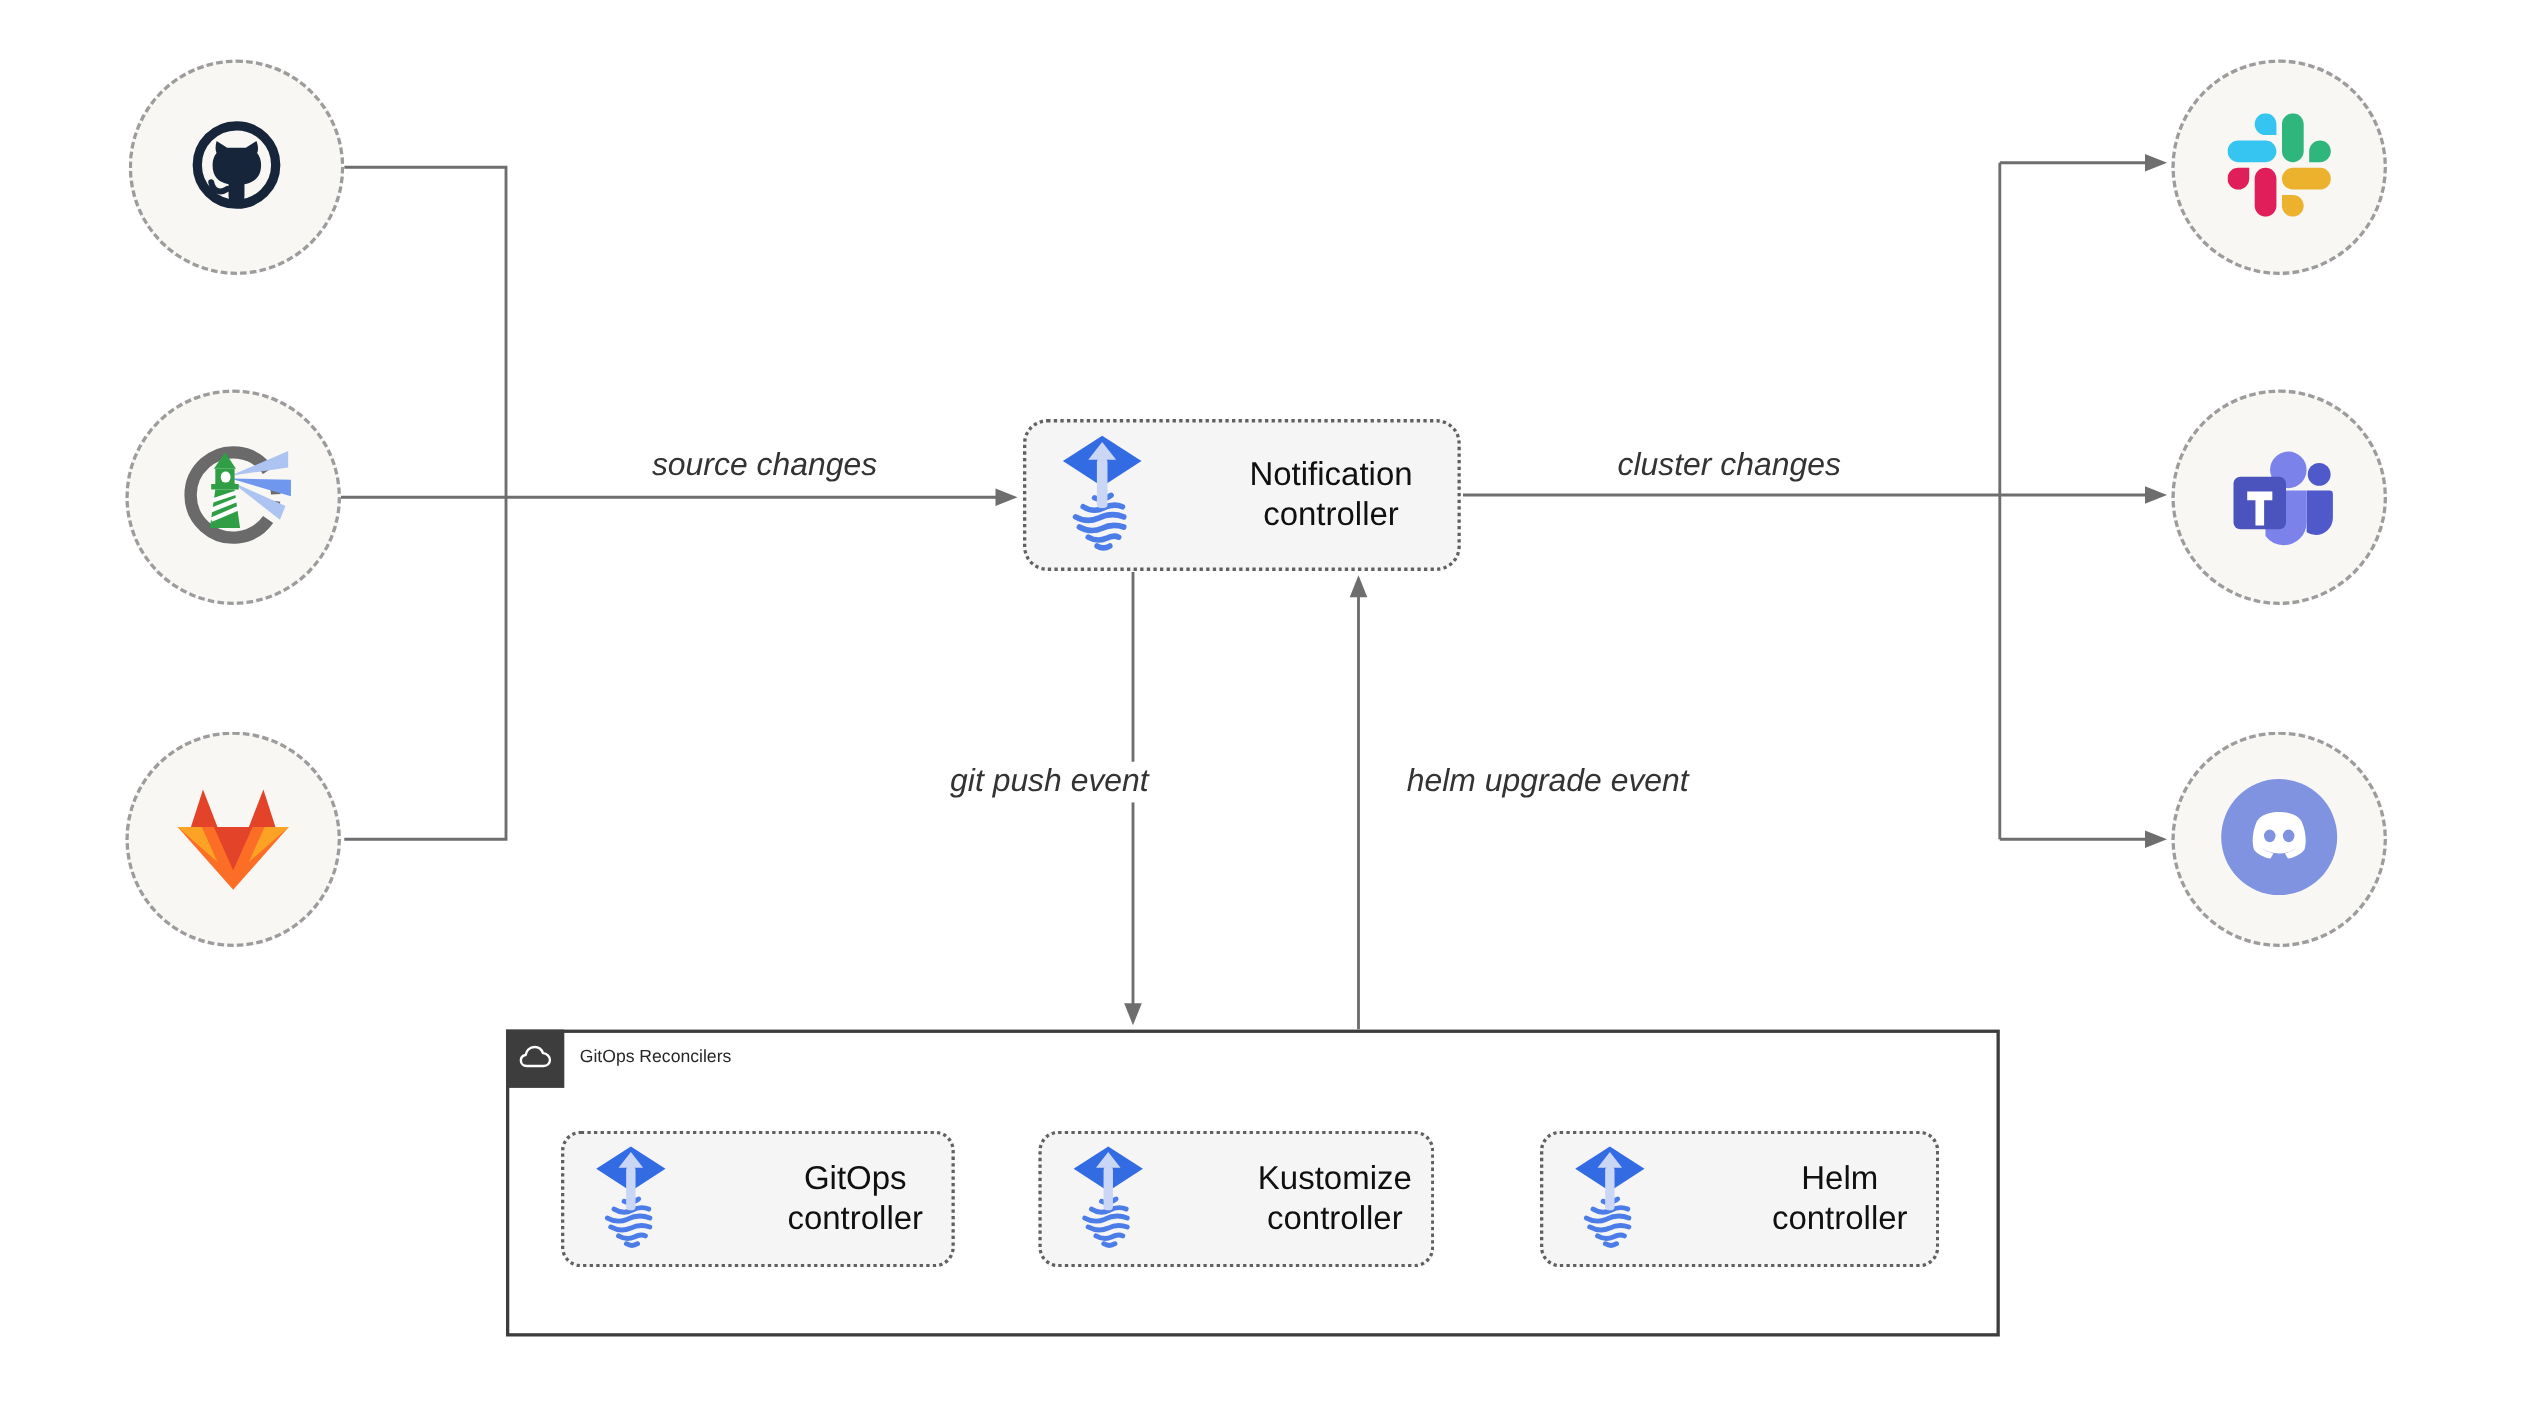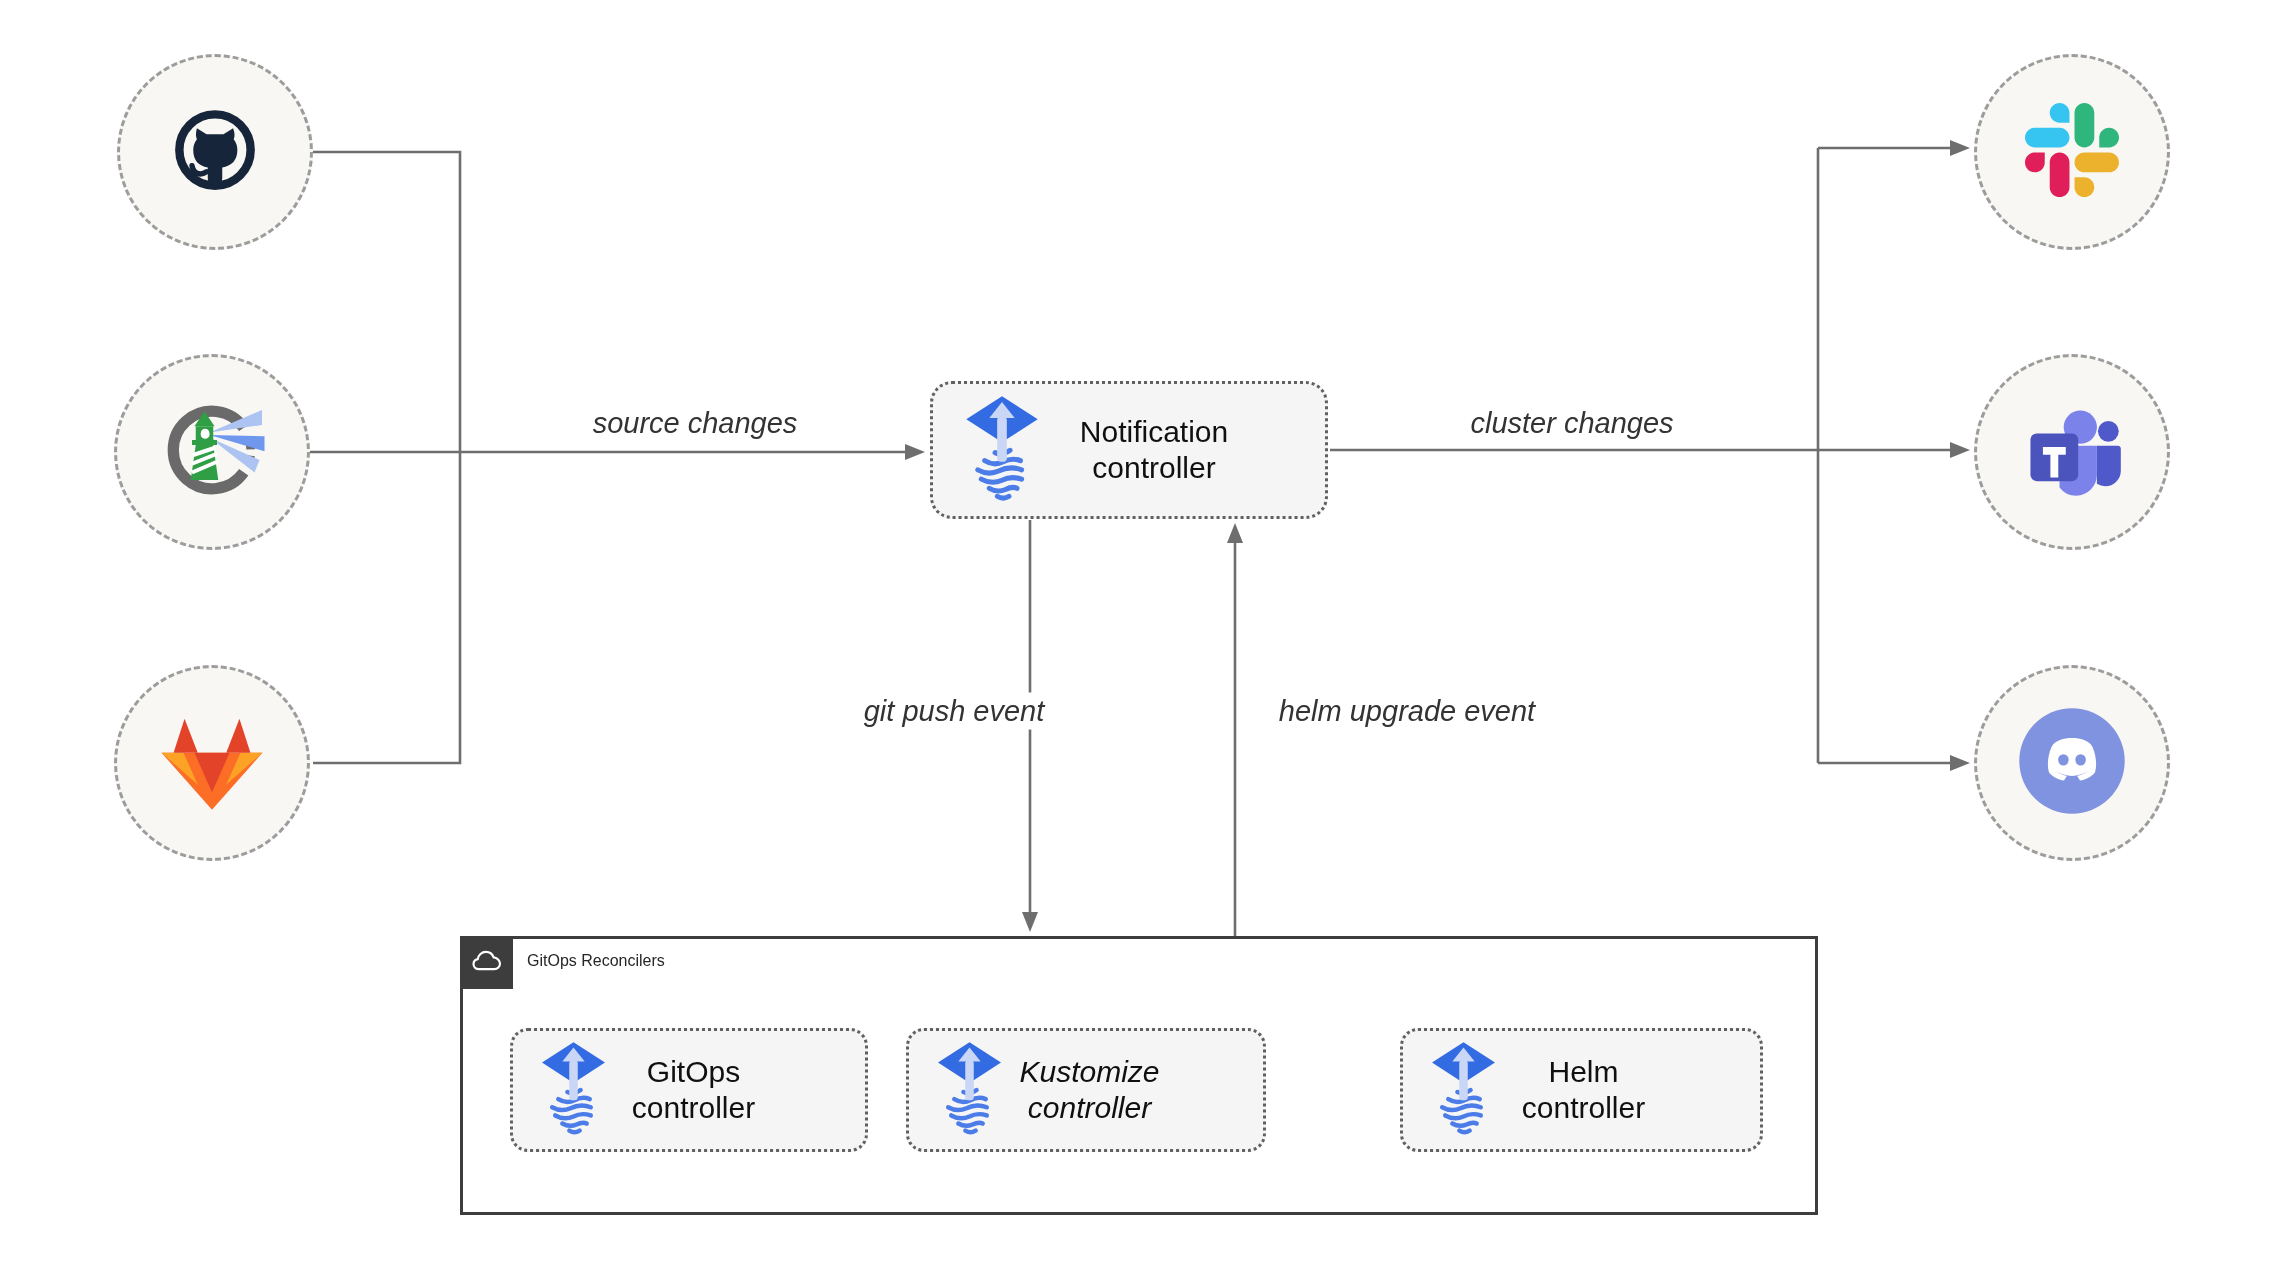--- a/index.html
+++ b/index.html
@@ -9,29 +9,29 @@
 
   
   .endpoint{position:absolute;width:196px;height:196px;border-radius:50%;
             border:3px dashed #9c9c9c;background:#f8f7f4;box-sizing:border-box;
             display:flex;align-items:center;justify-content:center;z-index:2;}
 
   
   .ctrl{position:absolute;background:#f5f5f5;border:3px dotted #606060;border-radius:18px;
         box-sizing:border-box;display:flex;align-items:center;z-index:2;}
   .ctrl .flux{flex:0 0 auto;}
-  .ctrl .lbl-wrap{flex:1 1 auto;display:flex;align-items:center;justify-content:flex-start;}
+  .ctrl .lbl-wrap{flex:1 1 auto;display:flex;align-items:center;justify-content:flex-end;}
   .ctrl .lbl{font-size:30px;line-height:1.2;color:#101010;text-align:center;}
 
   #notification-box{left:930px;top:381px;width:398px;height:138px;border-radius:22px;}
   #notification-box .flux{margin-left:32px;}
   #notification-box .lbl{max-width:230px;}
 
   #source-box{left:510px;top:1028px;width:358px;height:124px;}
-  #kustomize-box{left:906px;top:1028px;width:360px;height:124px;font-style:italic;}
+  #kustomize-box{left:944px;top:1028px;width:360px;height:124px;}
   #helm-box{left:1400px;top:1028px;width:363px;height:124px;}
   #source-box .flux,#kustomize-box .flux,#helm-box .flux{margin-left:28px;}
   #source-box .lbl,#kustomize-box .lbl,#helm-box .lbl{max-width:175px;}
 
   
   .group{position:absolute;left:460px;top:936px;width:1358px;height:279px;
          border:3px solid #3d3d3d;background:#ffffff;box-sizing:border-box;z-index:2;}
   .group-badge{position:absolute;left:-3px;top:-3px;width:53px;height:53px;background:#3d3d3d;
                display:flex;align-items:center;justify-content:center;}
   .group-title{position:absolute;left:64px;top:13px;font-size:16px;color:#262626;white-space:nowrap;}

